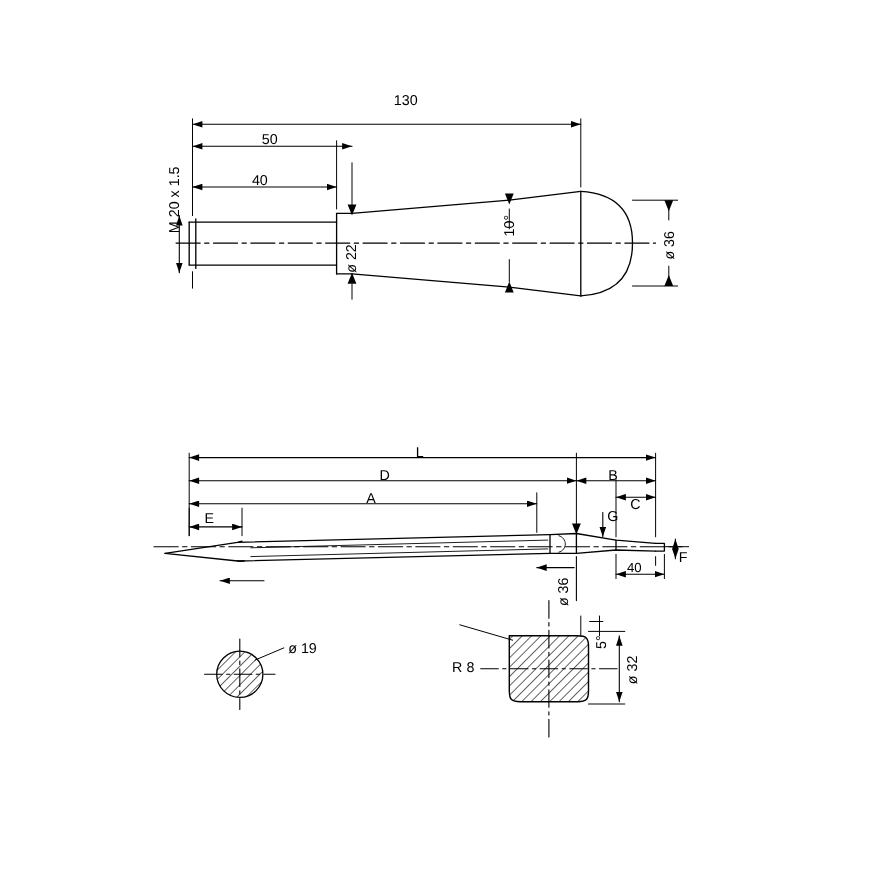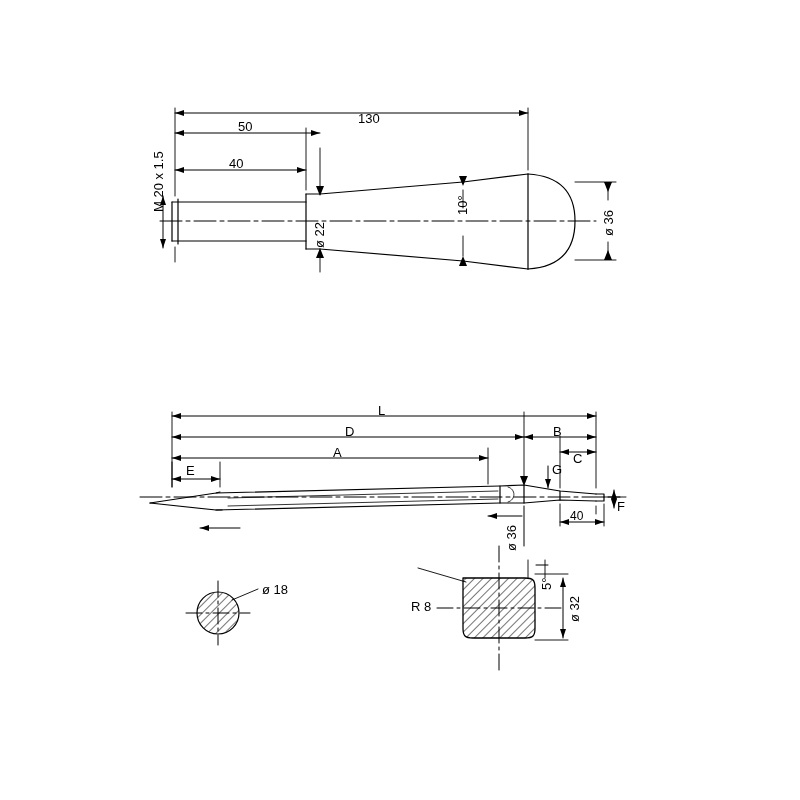--- a/index.html
+++ b/index.html
@@ -225,34 +225,34 @@
 
         <path d="M536,565 L548,565" stroke-width="1"></path>
       </g>
 
     </g>
   </svg>
 
   <div class="lbl rot90" style="left:152px; top:212px;">M 20 x 1.5</div>
   <div class="lbl" style="left:229px; top:157px;">40</div>
   <div class="lbl" style="left:238px; top:120px;text-align:right;">50</div>
-  <div class="lbl" style="left:358px; top:112px;">130</div>
+  <div class="lbl" style="left:358px; top:84px;">130</div>
   <div class="lbl rot90" style="left:313px; top:248px;">ø 22</div>
   <div class="lbl rot90" style="left:456px; top:215px;">10°</div>
   <div class="lbl rot90" style="left:602px; top:236px;">ø 36</div>
 
   <div class="lbl" style="left:378px; top:404px;">L</div>
   <div class="lbl" style="left:345px; top:425px;">D</div>
   <div class="lbl" style="left:553px; top:425px;">B</div>
   <div class="lbl" style="left:333px; top:446px;">A</div>
   <div class="lbl" style="left:573px; top:452px;">C</div>
   <div class="lbl" style="left:186px; top:464px;">E</div>
   <div class="lbl" style="left:552px; top:463px;">G</div>
   <div class="lbl" style="left:617px; top:500px;">F</div>
   <div class="lbl small" style="left:570px; top:510px;">40</div>
   <div class="lbl rot90" style="left:505px; top:551px;">ø 36</div>
 
-  <div class="lbl" style="left:262px; top:583px;">ø 18</div>
+  <div class="lbl" style="left:262px; top:583px;">ø 19</div>
   <div class="lbl" style="left:411px; top:552px;margin-top:48px;">R 8</div>
   <div class="lbl rot90" style="left:540px; top:590px;">5°</div>
   <div class="lbl rot90" style="left:568px; top:622px;">ø 32</div>
 
 </div>
 
 </body></html>

